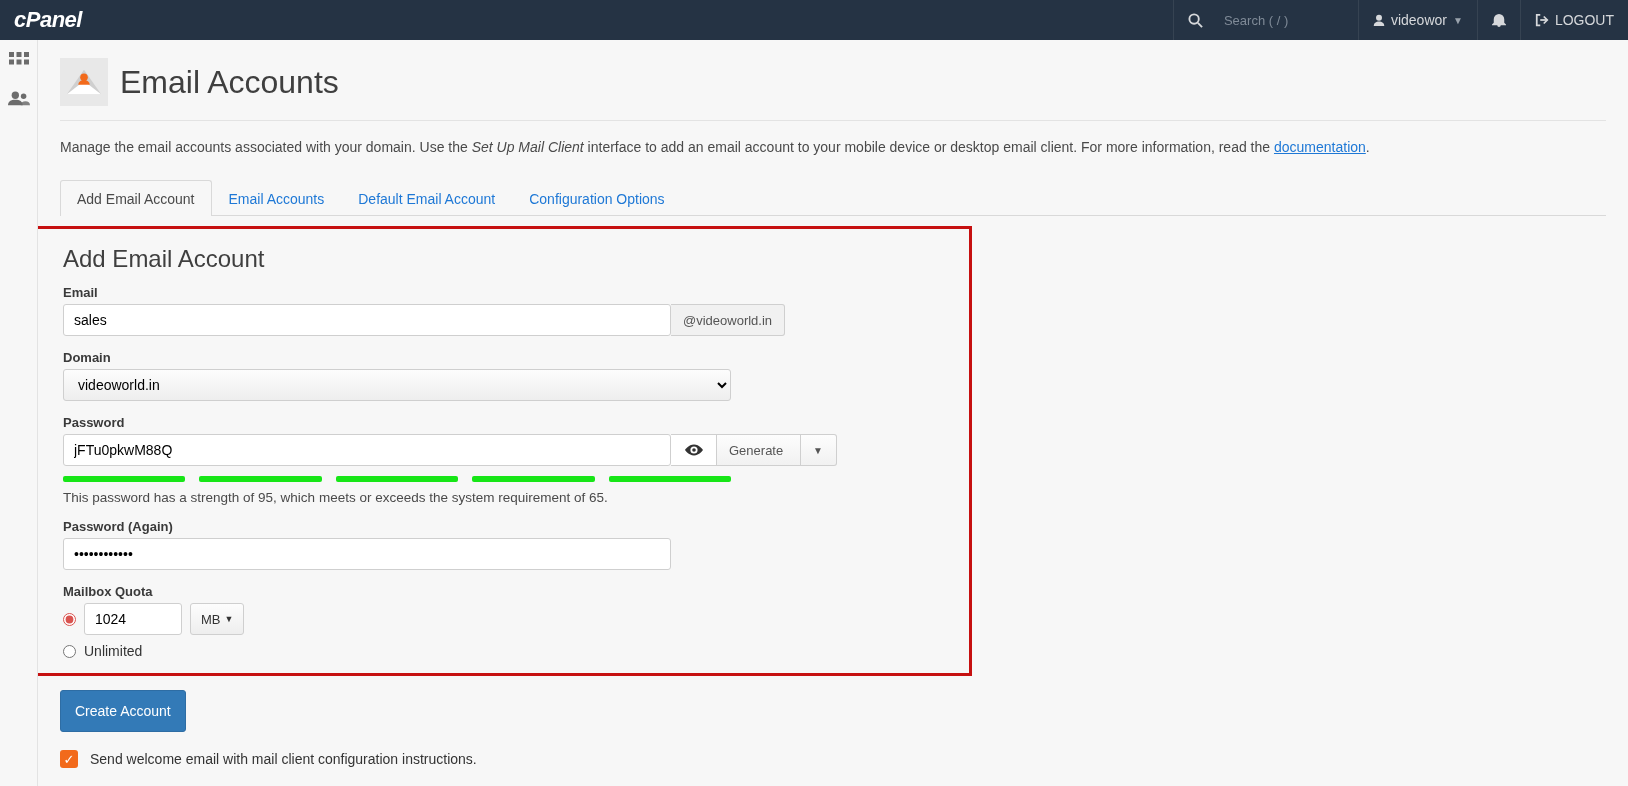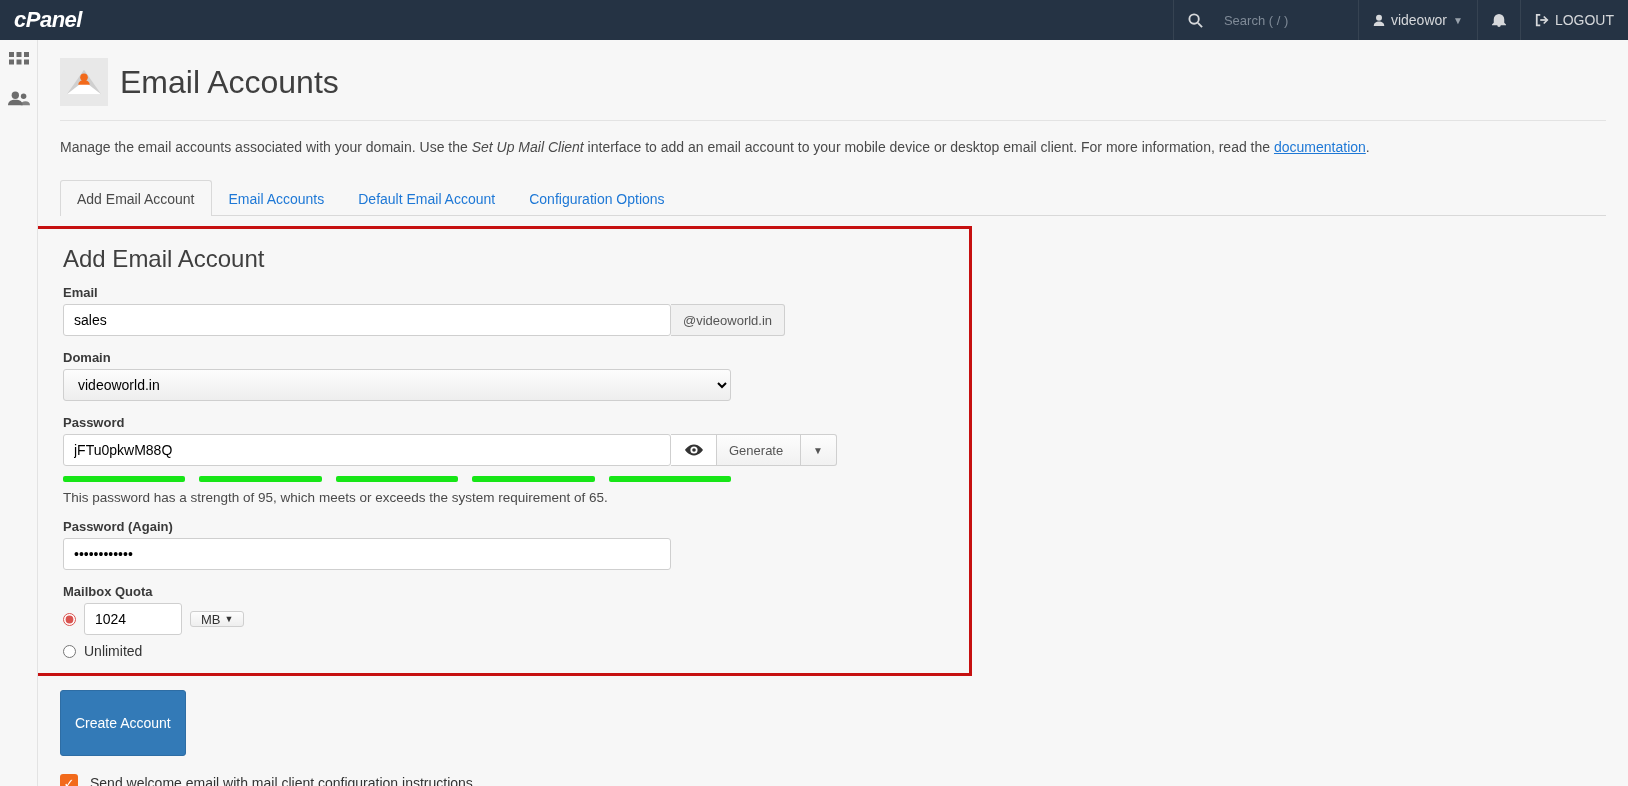--- a/index.html
+++ b/index.html
@@ -180,38 +180,38 @@
   border-radius: 2px;
 }
 .hint { font-size: 13.5px; color: #4a4a4a; margin-bottom: 4px; }
 
 input.again { width: 668px; }
 
 
 .quota-row { display: flex; align-items: center; gap: 8px; margin-top: 4px; }
 .quota-row input[type=number] { width: 98px; }
 .mb-btn {
-  height: 16px;
+  height: 32px;
   border: 1px solid #cfcfcf;
   border-radius: 3px;
   background: linear-gradient(#fdfdfd,#eee);
   padding: 0 10px;
   font-size: 13px;
   cursor: pointer;
   display:flex; align-items:center; gap:4px;
 }
 .radio-row { display:flex; align-items:center; gap:8px; font-size:14px; margin-top:8px; }
 
 
 .below { margin-top: 14px; }
 .btn-primary {
   background: #337ab7;
   border: 1px solid #2e6da4;
   color: #fff;
-  padding: 24px 14px;
+  padding: 12px 14px;
   font-size: 14px;
   border-radius: 3px;
   cursor: pointer;
 }
 .welcome-row {
   display: flex; align-items: center; gap: 12px;
   margin-top: 18px;
   font-size: 14px;
 }
 .checkbox-orange {

